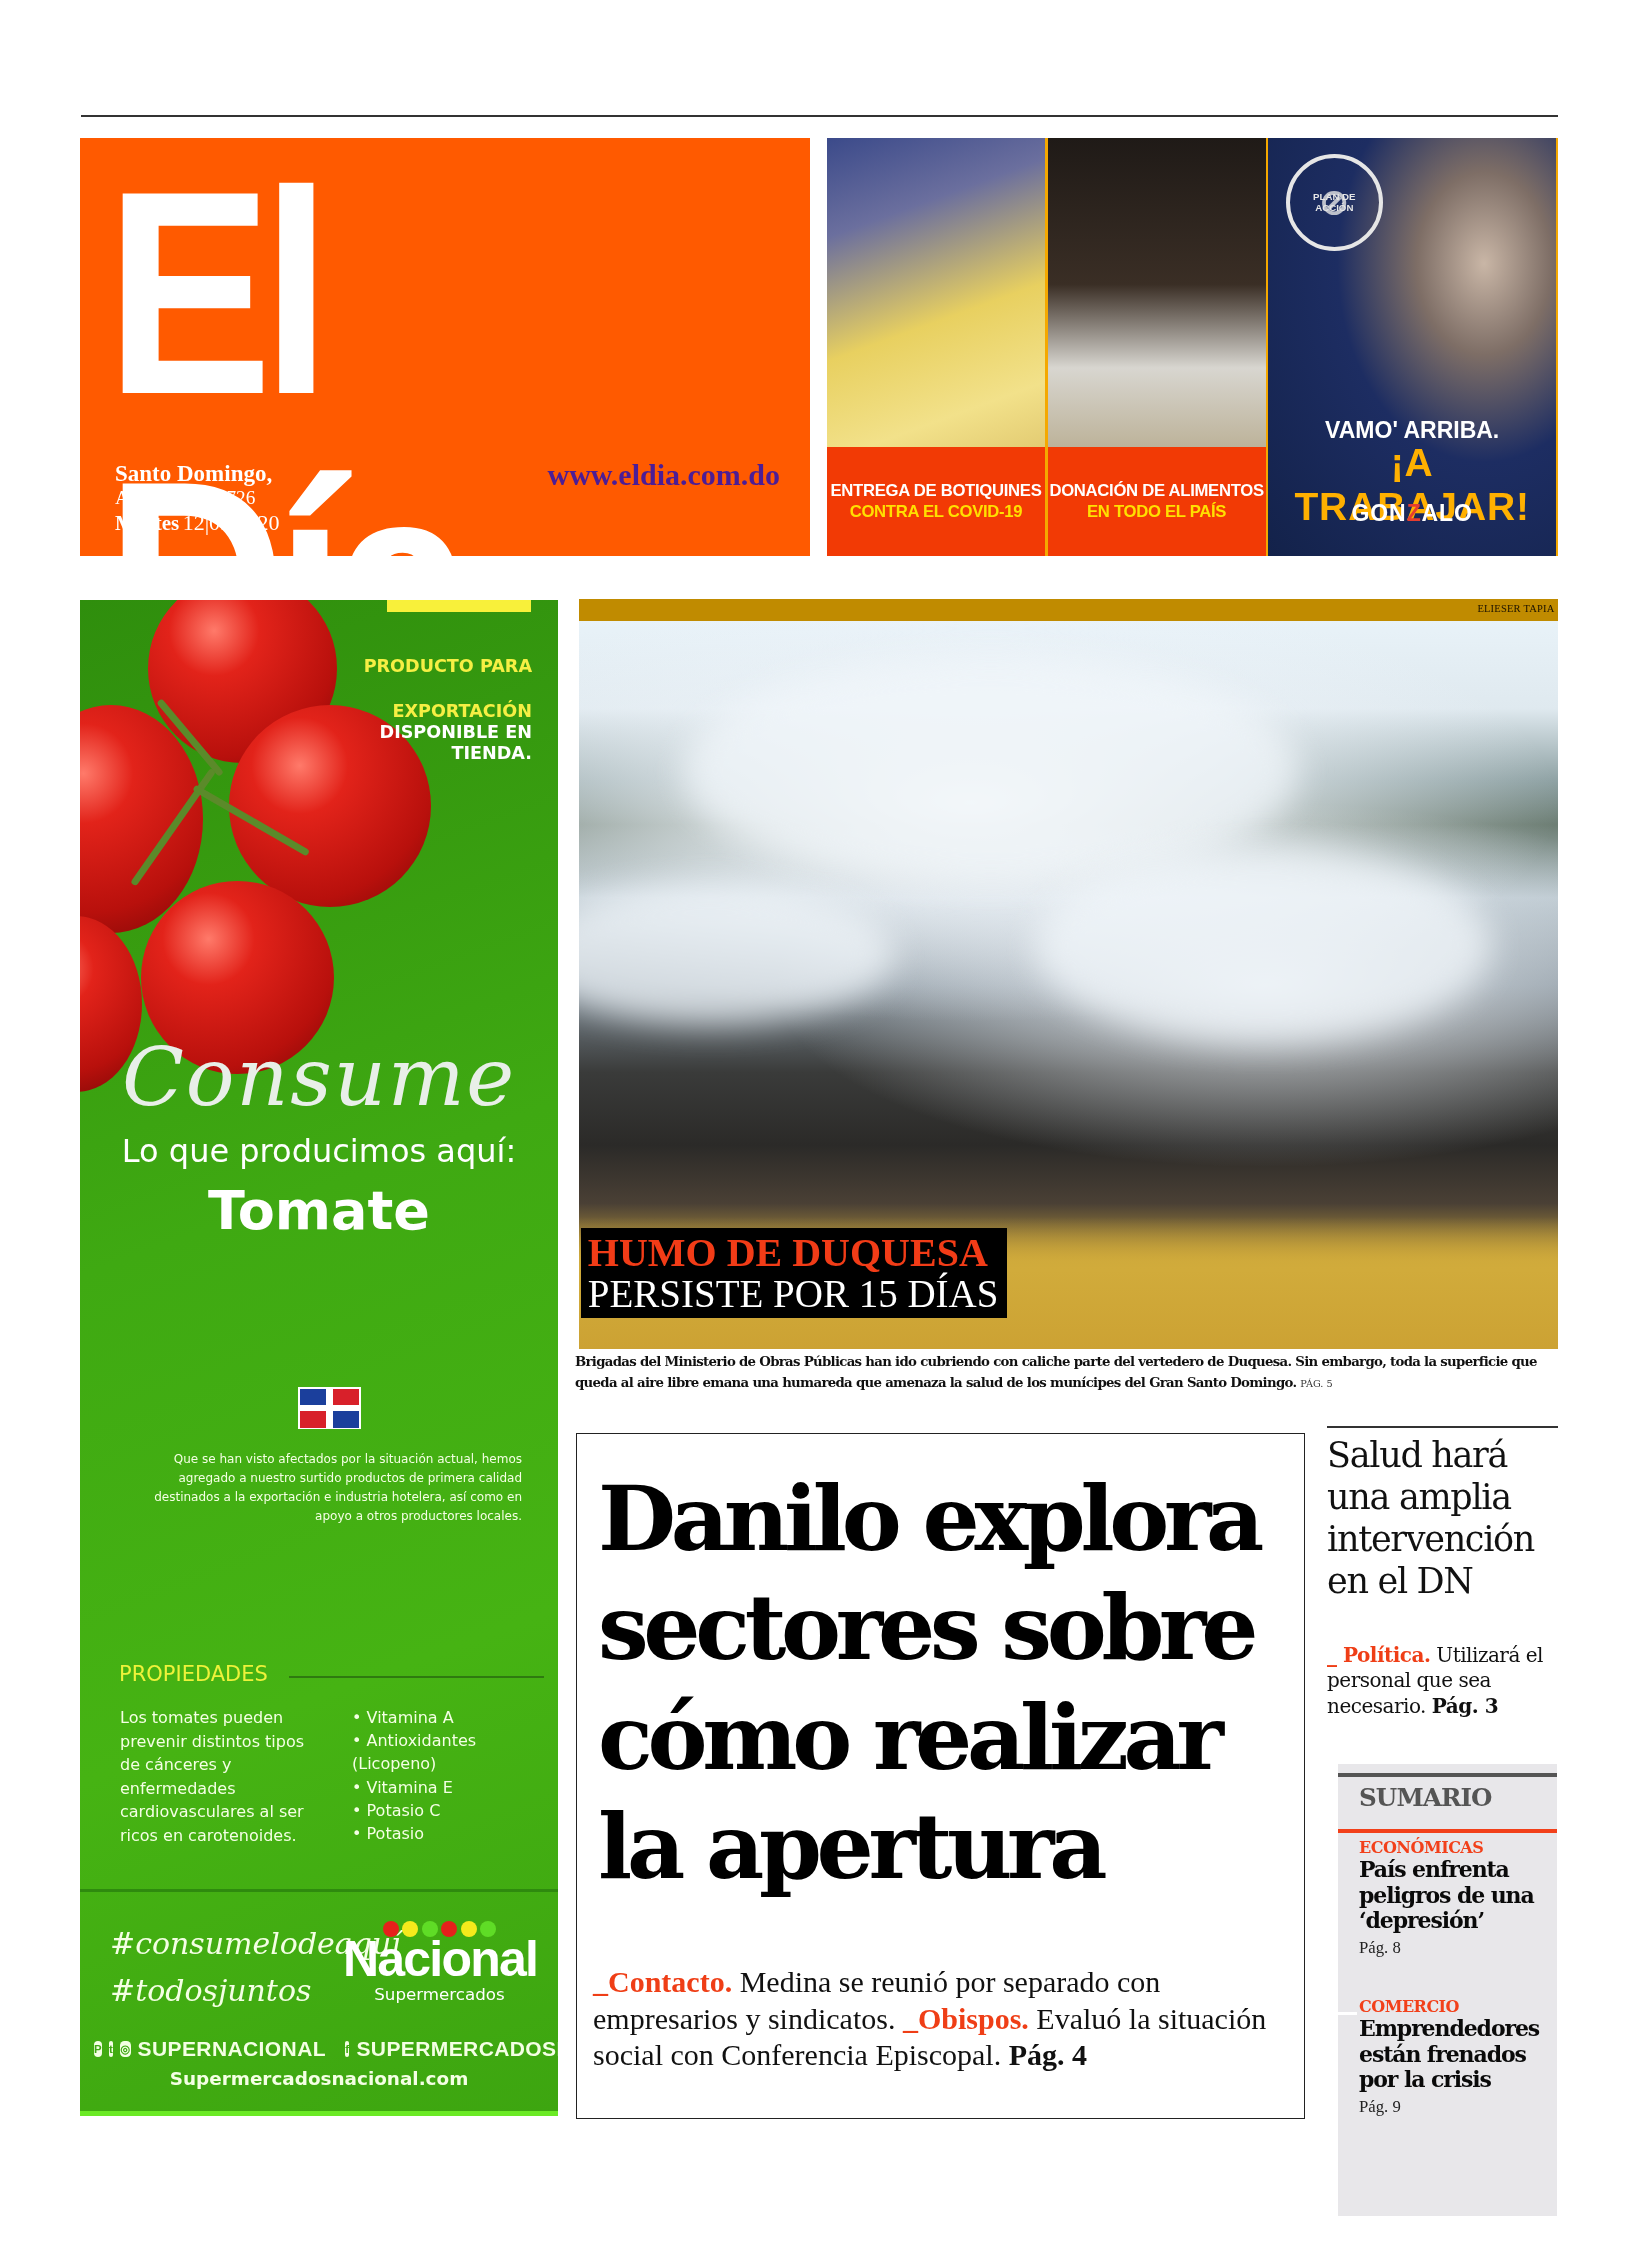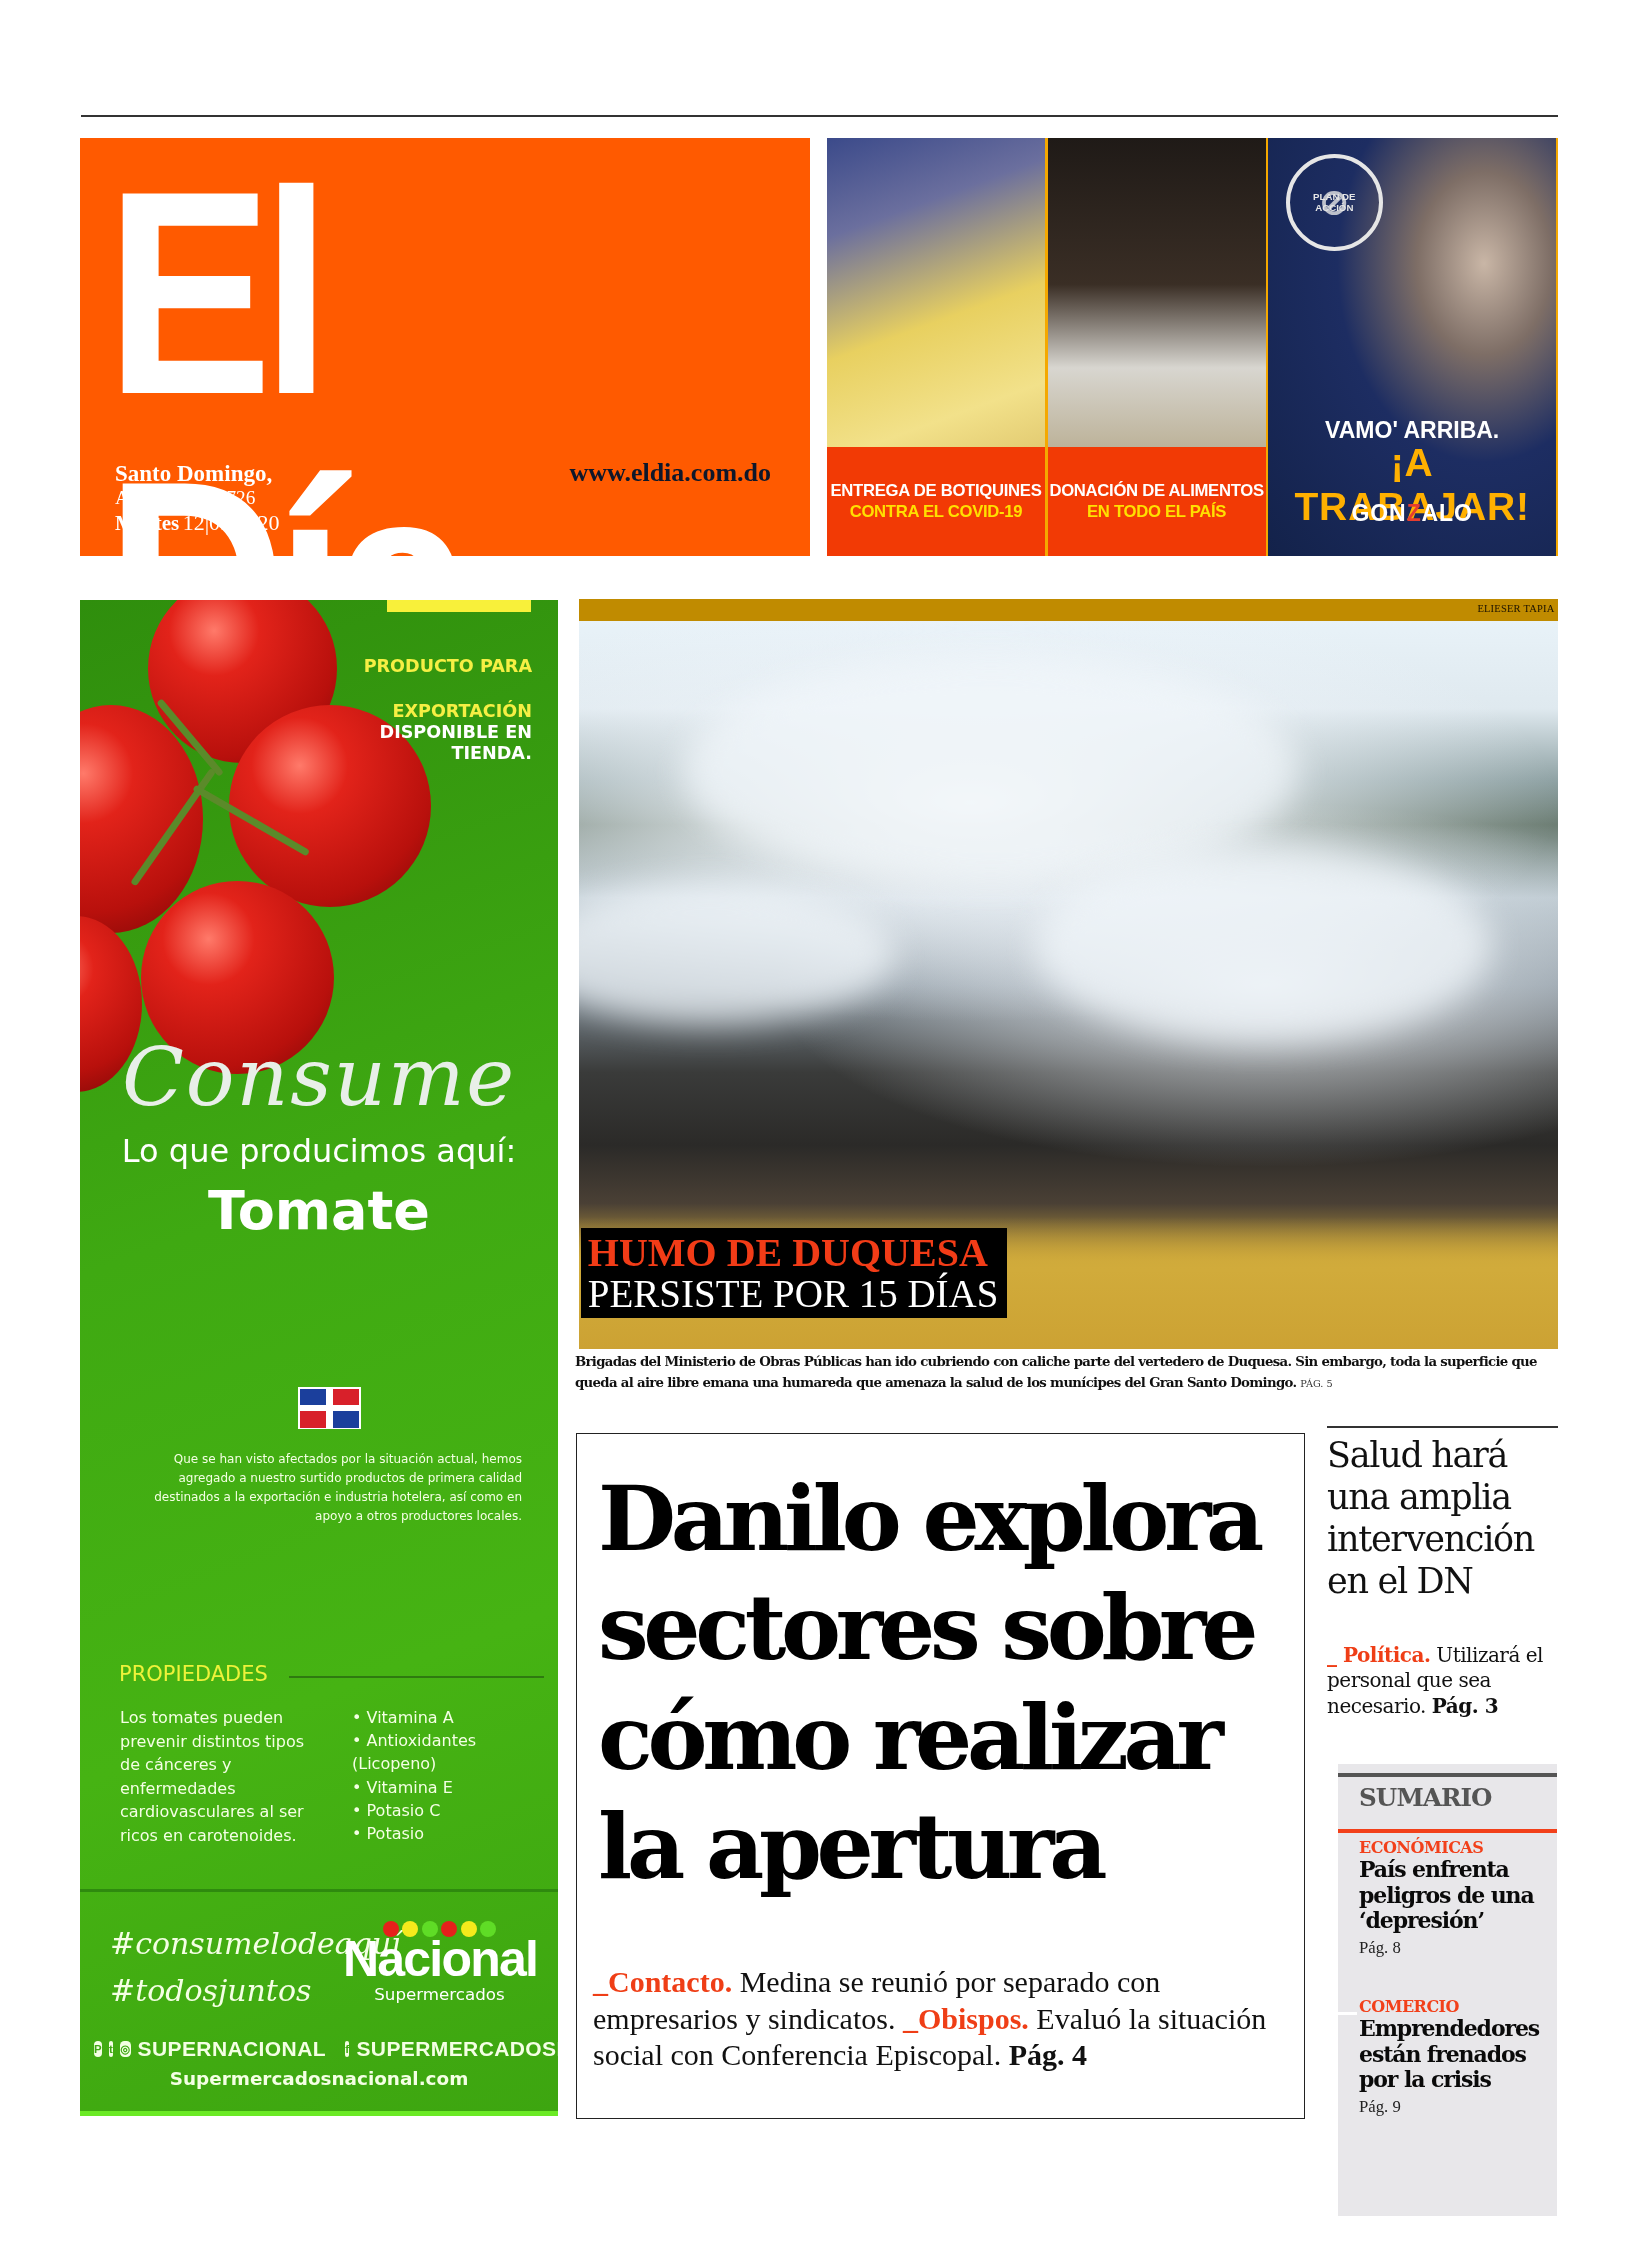--- a/index.html
+++ b/index.html
@@ -12,21 +12,21 @@
 
   
   #masthead { left: 80px; top: 138px; width: 730px; height: 418px; background: #ff5a00; }
   #mast-logo { position: absolute; left: 26px; top: 8.8px; font-family: "Liberation Sans", sans-serif; font-weight: 700;
      color: #fff; font-size: 290px; letter-spacing: -12.3px; line-height: 1; transform: scaleX(0.86); transform-origin: left top; }
   #mast-meta { position: absolute; left: 35px; top: 323px; color: #fff; font-family: "Liberation Serif", serif; line-height: 1.15; }
   #mast-meta .city { font-weight: 700; font-size: 23px; }
   #mast-meta .issue { font-size: 19.3px; }
   #mast-meta .date b { font-weight: 700; font-size: 21px; }
   #mast-meta .date span { font-size: 22px; }
-  #mast-url { position: absolute; right: 39px; top: 320px; color: #0f172a; font-family: "Liberation Serif", serif; font-weight: 700; font-size: 26px; }
+  #mast-url { position: absolute; right: 30px; top: 320px; color: #4c1d95; font-family: "Liberation Serif", serif; font-weight: 700; font-size: 30px; }
 
   
   #banner { left: 827px; top: 138px; width: 731px; height: 418px; display: flex; gap: 2.6px; background: #f4a800; }
   .bpanel { position: relative; height: 100%; overflow: hidden; }
   .bp1 { width: 218px; background: linear-gradient(160deg,#3b4a8a 0%,#6b6f9e 20%,#e8d060 45%,#f2e18a 65%,#caa74a 100%); }
   .bp2 { width: 218px; background: linear-gradient(180deg,#1f1a17 0%,#3a2e25 35%,#d8d6d0 55%,#b7ab8e 78%,#8f8060 100%); }
   .bp3 { width: 288px; background: radial-gradient(ellipse at 75% 30%, #c9b6a6 0%, #7e6e66 22%, #1d2d62 48%, #13224a 100%); }
   .bp-caption { position: absolute; left: 0; bottom: 0; width: 100%; height: 109px; background: #f23a05;
      display: flex; flex-direction: column; align-items: center; justify-content: center; text-align: center;
      font-family: "Liberation Sans", sans-serif; font-weight: 700; font-size: 16.7px; line-height: 1.25; letter-spacing: -0.3px; transform: none; }

